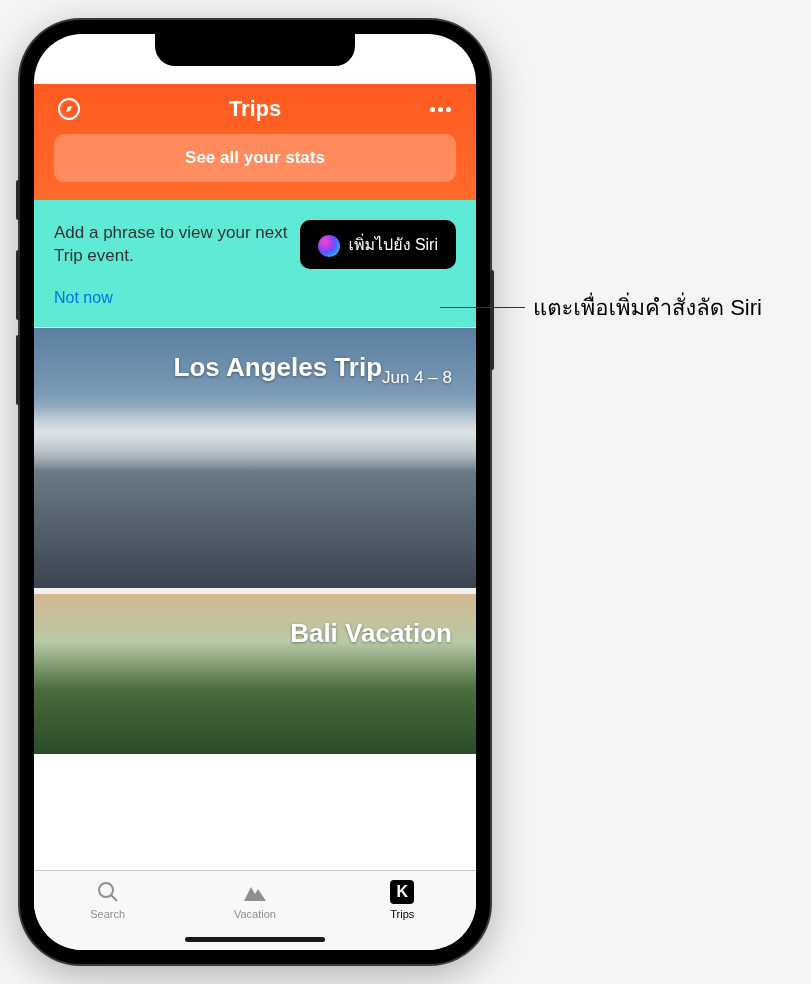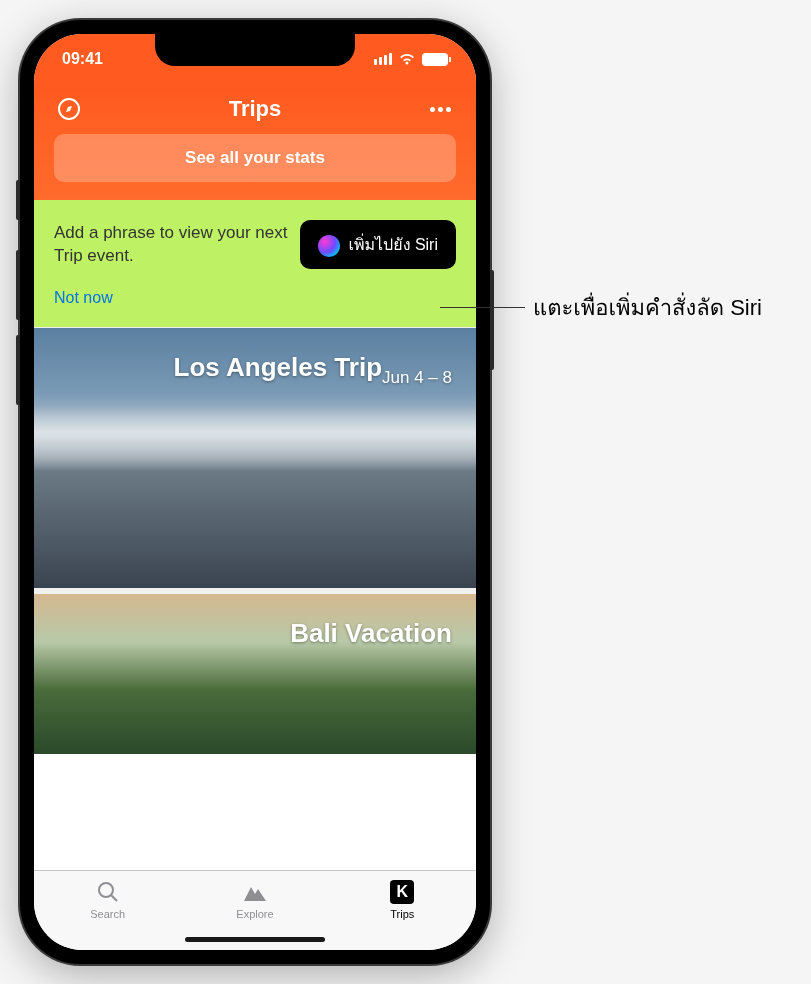--- a/index.html
+++ b/index.html
@@ -91,21 +91,21 @@
       background: rgba(255,255,255,0.25);
       border: none;
       width: 100%;
       padding: 14px;
       border-radius: 10px;
       color: #fff;
       font-size: 17px;
       font-weight: 600;
     }
     .siri-card {
-      background: #bef264;
+      background: #5eead4;
       padding: 20px;
       display: flex;
       flex-wrap: wrap;
       align-items: center;
       gap: 12px;
       border-bottom: 1px solid #eee;
     }
     .siri-text { flex: 1; font-size: 17px; color: #333; line-height: 1.3; min-width: 180px;}
     .siri-button {
       background: #000;
@@ -201,39 +201,20 @@
 <body>
 
 <div class="phone-frame">
   <div class="side-button-left1"></div>
   <div class="side-button-left2"></div>
   <div class="side-button-left3"></div>
   <div class="side-button-right"></div>
   <div class="screen">
     <div class="notch"></div>
 
-    <div class="status-bar">
-      <span>09:41</span>
-      <div class="status-right">
-        <div class="signal-bars">
-            <span></span>
-            <span></span>
-            <span></span>
-            <span></span>
-          </div>
-        <div class="wifi-icon">
-          <svg width="18" height="13" viewBox="0 0 18 13">
-              <path d="M9 11.5a1.5 1.5 0 100-3 1.5 1.5 0 000 3zM5 7c1-1 2.5-1.6 4-1.6S12 6 13 7l-1.3 1.3C11 7.6 10 7.2 9 7.2S7 7.6 6.3 8.3L5 7zm-3-3c2-2 4.5-3 7-3s5 1 7 3l-1.3 1.3C13 3.6 11 2.8 9 2.8S5 3.6 3.3 5.3L2 4z" fill="#fff"></path>
-            </svg>
-        </div>
-        <div class="battery">
-            <div class="battery-fill"></div>
-          </div>
-      </div>
-    </div>
 
     <div class="scroll-area">
       <div class="header">
         <div class="nav-row">
           <div class="nav-icon">
             <svg width="24" height="24" viewBox="0 0 24 24" fill="none">
                 <circle cx="12" cy="12" r="10" stroke="#fff" stroke-width="2"></circle>
                 <path d="M15 9l-2 5-4 1 2-5 4-1z" fill="#fff"></path>
               </svg>
           </div>
@@ -277,21 +258,21 @@
             </svg>
         </div>
         <span>Search</span>
       </button>
       <button class="tab-item">
         <div class="tab-icon">
           <svg width="26" height="22" viewBox="0 0 26 22">
               <path d="M2 20L9 6l4 7 3-5 8 12H2z" fill="#8e8e93"></path>
             </svg>
         </div>
-        <span>Explore</span>
+        <span>Vacation</span>
       </button>
       <button class="tab-item active">
         <div class="tab-icon">
           <div class="tab-k">K</div>
         </div>
         <span>Trips</span>
       </button>
       <div class="home-indicator"></div>
     </div>
   </div>

